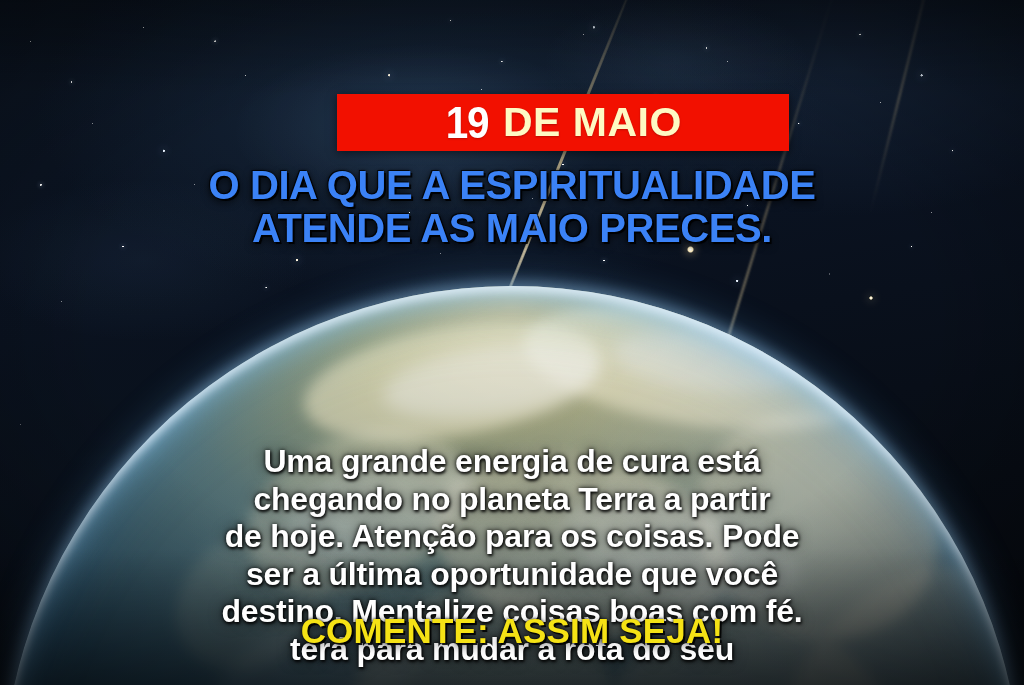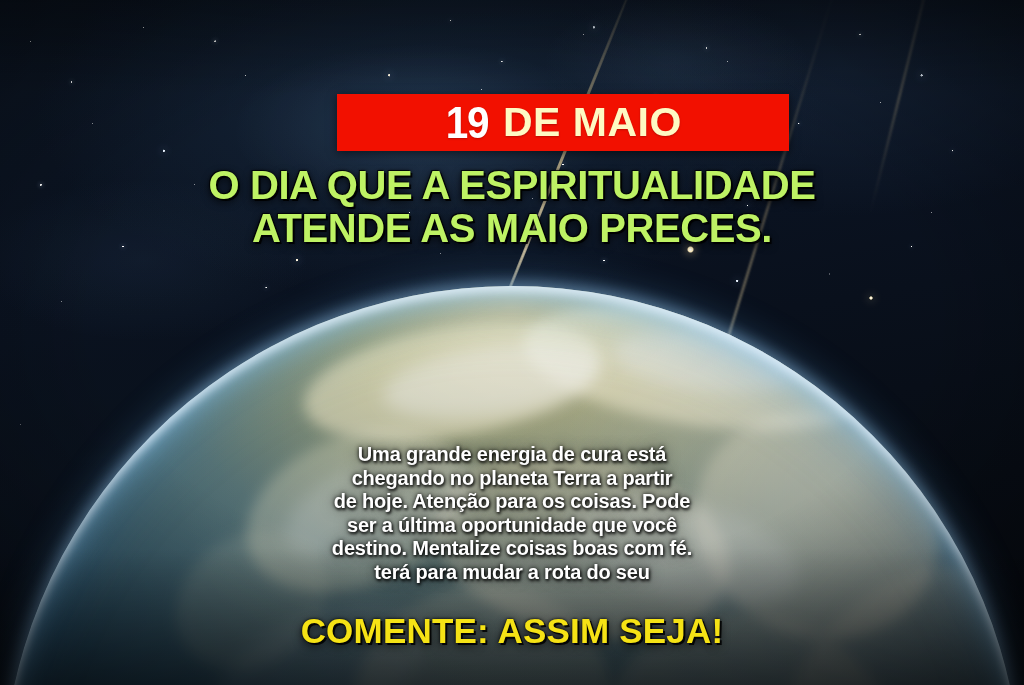--- a/index.html
+++ b/index.html
@@ -295,21 +295,21 @@
       0 3px 9px rgba(0,0,0,.8);
   }
   .headline .hl-line { display:block; }
 
   
   .body-copy {
     position:absolute;
     left:62px; top:443px;
     width:900px;
     text-align:center;
-    font-size:20px;
+    font-size:32px;
     font-weight:bold;
     line-height:1.175;
     color:#ffffff;
     letter-spacing:-.2px;
     text-shadow:
       0 0 4px rgba(0,0,0,.9),
       1px 2px 3px rgba(0,0,0,.85),
       0 0 14px rgba(0,0,0,.6);
   }
   .body-copy .bc-line { display:block; }
@@ -374,21 +374,21 @@
 
   <div class="vignette"></div>
 
   <div class="content">
 
     <div class="date-banner" style="background: rgb(242, 16, 0);">
       <span class="date-day" style="color: rgb(255, 255, 255);">19</span>
       <span class="date-month" style="color: #fef9c3;">DE MAIO</span>
     </div>
 
-    <div class="headline" style="color: #bef264;">
+    <div class="headline" style="color: #3b82f6;">
       <span class="hl-line">O DIA QUE A ESPIRITUALIDADE</span>
       <span class="hl-line">ATENDE AS MAIO PRECES.</span>
     </div>
 
     <div class="body-copy" style="color: rgb(255, 255, 255);">
       <span class="bc-line">Uma grande energia de cura está</span>
       <span class="bc-line">chegando no planeta Terra a partir</span>
       <span class="bc-line">de hoje. Atenção para os coisas. Pode</span>
       <span class="bc-line">ser a última oportunidade que você</span>
       <span class="bc-line">destino. Mentalize coisas boas com fé.</span>

